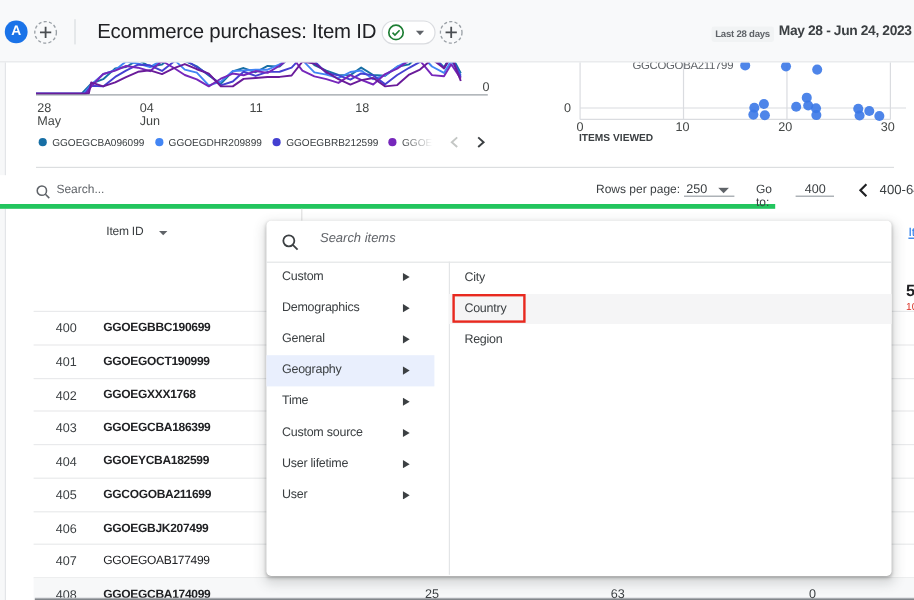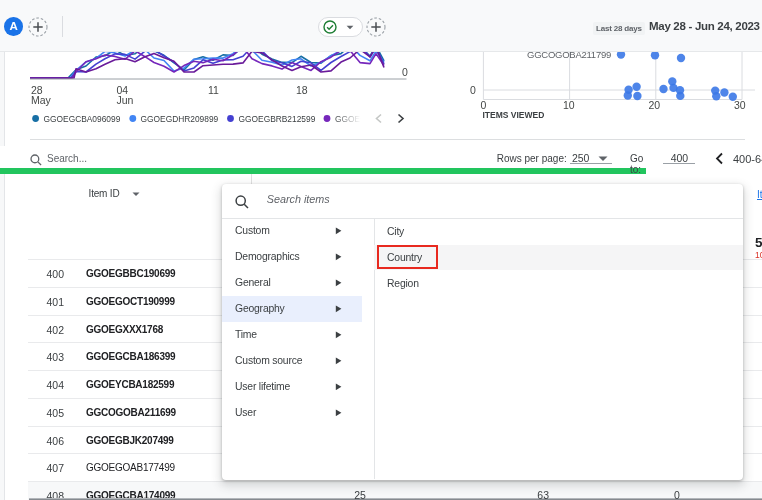--- a/index.html
+++ b/index.html
@@ -95,39 +95,40 @@
     </svg>
   </div>
 
   <div class="abs" style="left:0;top:0;width:762px;height:51.5px;background:#f8f9fa;border-bottom:1px solid #e6e8ea;z-index:5;">
     <div class="abs" style="left:4.3px;top:17px;width:18.6px;height:18.6px;border-radius:50%;background:#1a73e8;color:#fff;font-size:11.5px;font-weight:bold;text-align:center;line-height:18.6px;">A</div>
     <svg class="abs" style="left:27.5px;top:16.5px" width="20" height="20" viewBox="0 0 20 20">
       <circle cx="10" cy="10" r="9" fill="none" stroke="#9aa0a6" stroke-width="1.1" stroke-dasharray="2.6 1.9"></circle>
       <path d="M 10 5.3 V 14.7 M 5.3 10 H 14.7" stroke="#4a4e52" stroke-width="1.5"></path>
     </svg>
     <div class="abs" style="left:62px;top:16px;width:1px;height:21px;background:#dadce0;"></div>
+    <div class="abs" style="left:81px;top:16.5px;font-size:17px;letter-spacing:-0.2px;color:#202124;white-space:nowrap;">Ecommerce purchases: Item ID</div>
     <div class="abs" style="left:317.5px;top:17px;width:45px;height:19.5px;border:1px solid #dadce0;border-radius:10px;background:#fff;"></div>
     <svg class="abs" style="left:322.8px;top:20px" width="14" height="14" viewBox="0 0 14 14">
       <circle cx="7" cy="7" r="6" fill="none" stroke="#1e7e34" stroke-width="1.4"></circle>
       <path d="M 4.1 7.2 L 6.1 9.2 L 10 5.2" fill="none" stroke="#1e7e34" stroke-width="1.4"></path>
     </svg>
     <svg class="abs" style="left:346.3px;top:24.8px" width="8" height="5" viewBox="0 0 8 5">
       <path d="M 0.6 0.7 L 4 4.3 L 7.4 0.7 Z" fill="#5f6368"></path>
     </svg>
     <svg class="abs" style="left:366px;top:16.5px" width="20" height="20" viewBox="0 0 20 20">
       <circle cx="10" cy="10" r="9" fill="none" stroke="#9aa0a6" stroke-width="1.1" stroke-dasharray="2.6 1.9"></circle>
       <path d="M 10 5.3 V 14.7 M 5.3 10 H 14.7" stroke="#4a4e52" stroke-width="1.5"></path>
     </svg>
     <div class="abs" style="left:593px;top:21.5px;height:13.5px;background:#f1f3f4;border-radius:2px;padding:0 3px;font-size:8px;letter-spacing:-0.2px;line-height:13.5px;color:#5f6368;font-weight:bold;">Last 28 days</div>
     <div class="abs" style="left:649px;top:19.5px;font-size:11.5px;letter-spacing:-0.3px;font-weight:bold;color:#3c4043;white-space:nowrap;">May 28 - Jun 24, 2023</div>
   </div>
 
   <div class="abs" style="left:30px;top:139px;width:715px;height:1px;background:#dcdee0;"></div>
 
-  <div class="abs" style="left:0;top:146px;width:646px;height:28px;border-bottom:6px solid #22c55e;background:#fff;">
+  <div class="abs" style="left:0;top:146px;width:646px;height:28px;border-bottom:4px solid #22c55e;background:#fff;">
     <svg class="abs" style="left:29.5px;top:7.5px" width="12" height="12" viewBox="0 0 13 13">
       <circle cx="5.3" cy="5.3" r="4.2" fill="none" stroke="#5f6368" stroke-width="1.4"></circle>
       <line x1="8.5" y1="8.5" x2="12" y2="12" stroke="#5f6368" stroke-width="1.4"></line>
     </svg>
     <div class="abs" style="left:47px;top:7px;font-size:10px;color:#5f6368;">Search...</div>
     <div class="abs" style="left:496.7px;top:7px;font-size:10px;color:#3c4043;">Rows per page:</div>
     <div class="abs" style="left:570px;top:3px;width:42px;height:15px;border-bottom:1px solid #9aa0a6;"></div>
     <div class="abs" style="left:571.9px;top:5.5px;font-size:10.5px;color:#3c4043;">250</div>
     <svg class="abs" style="left:598px;top:10px" width="10" height="6" viewBox="0 0 10 6">
         <path d="M 0.5 0.5 L 5 5 L 9.5 0.5" fill="#5f6368"></path>
@@ -255,16 +256,16 @@
     <div class="abs" style="left:151.7px;top:34.3px;width:1px;height:260.7px;background:#e3e5e7;"></div>
 
     <div class="abs" style="left:151.7px;top:60.5px;width:369.1px;height:25.9px;background:#f5f5f6;"></div>
     <div class="abs" style="left:165px;top:42px;font-size:10.4px;letter-spacing:-0.2px;color:#3c4043;">City</div>
     <div class="abs" style="left:165px;top:68px;font-size:10.4px;letter-spacing:-0.2px;color:#3c4043;">Country</div>
     <div class="abs" style="left:165px;top:94px;font-size:10.4px;letter-spacing:-0.2px;color:#3c4043;">Region</div>
     <div class="abs" style="left:154.5px;top:60.5px;width:61px;height:24px;border:2.5px solid #e8291f;"></div>
   </div>
 
   <div class="abs" style="left:340px;top:488.5px;width:40px;text-align:center;font-size:10.5px;color:#3c4043;z-index:11;">25</div>
-  <div class="abs" style="left:509px;top:488.5px;width:40px;text-align:right;font-size:10.5px;color:#3c4043;z-index:11;">63</div>
+  <div class="abs" style="left:509px;top:488.5px;width:40px;text-align:left;font-size:10.5px;color:#3c4043;z-index:11;">63</div>
   <div class="abs" style="left:657px;top:488.5px;width:40px;text-align:center;font-size:10.5px;color:#3c4043;z-index:11;">0</div>
 
 </div>
 
 </body></html>

